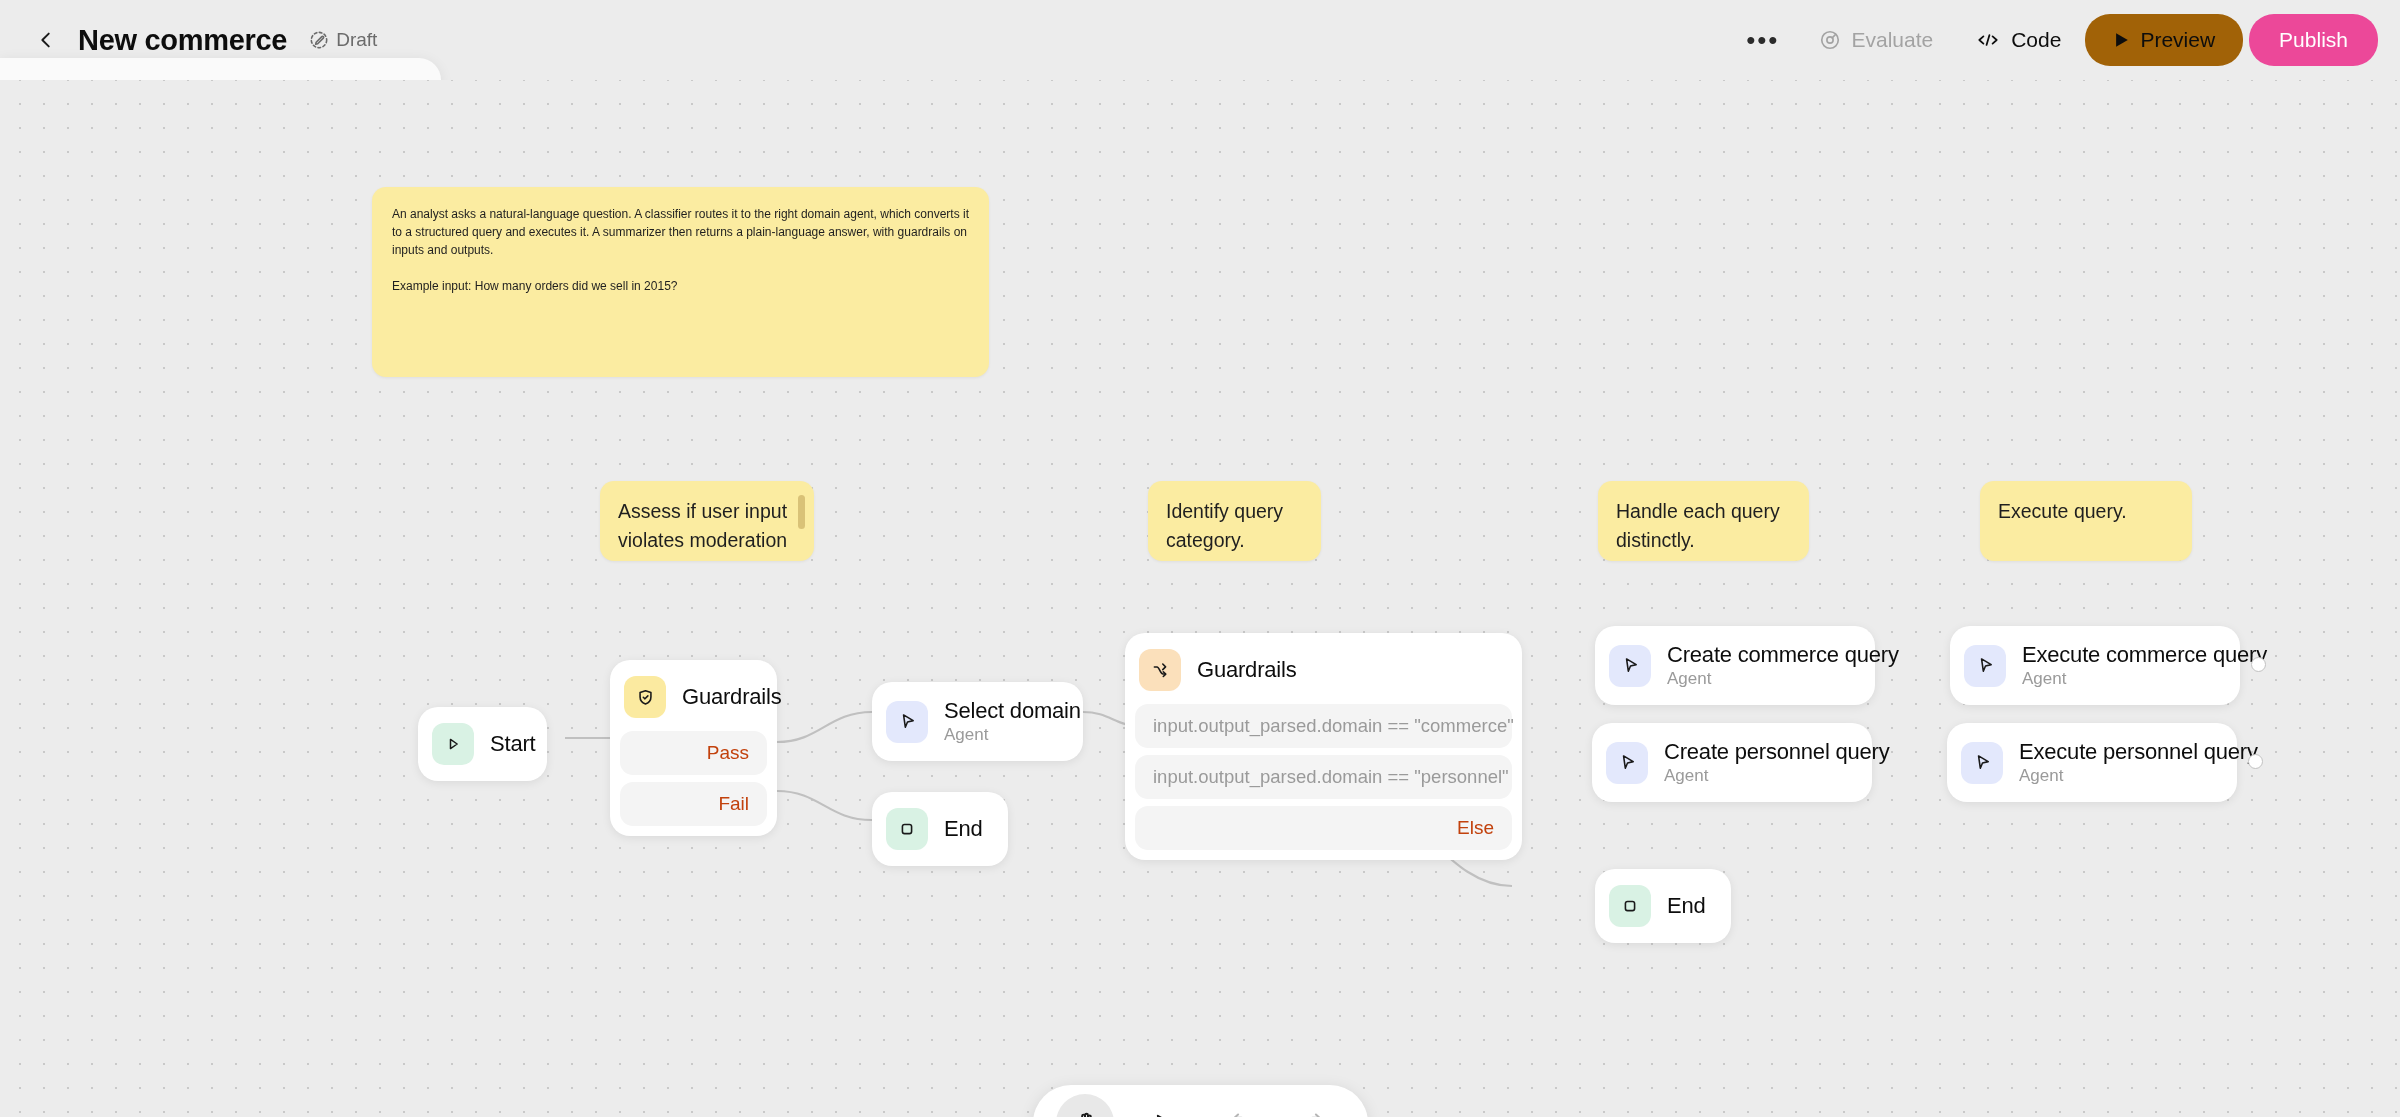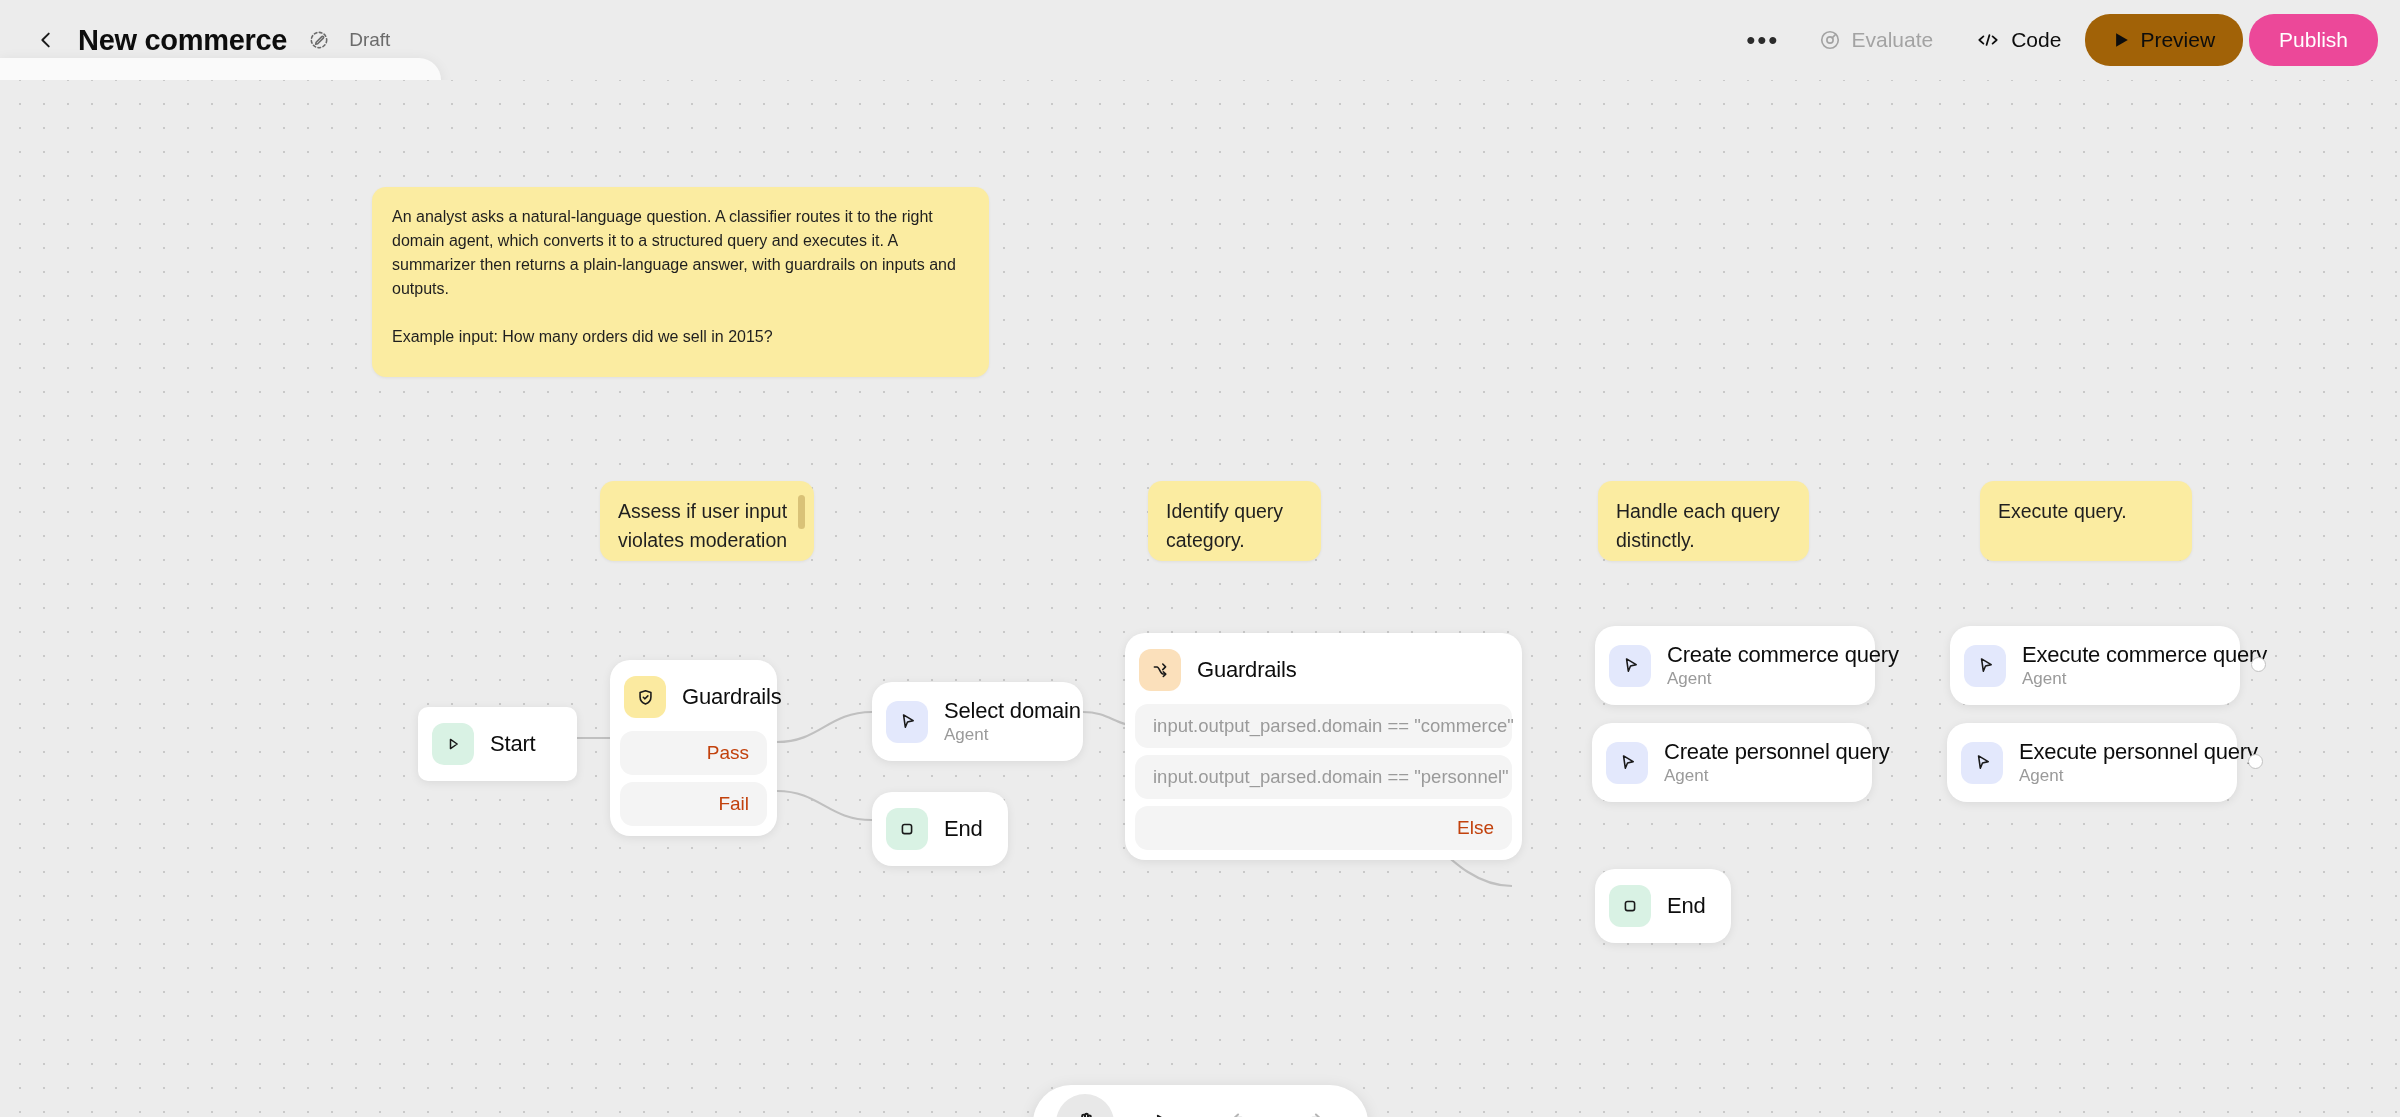--- a/index.html
+++ b/index.html
@@ -19,21 +19,21 @@
   #header-left { display: flex; align-items: center; padding-left: 26px; gap: 0; }
   .back-btn {
     width: 40px; height: 40px; display: flex; align-items: center; justify-content: center;
     cursor: pointer; color: #1a1a1a;
   }
   .wf-title {
     font-size: 29px; font-weight: 700; color: #0d0d0d; margin-left: 12px;
     letter-spacing: -0.3px; white-space: nowrap;
   }
   .draft-chip {
-    display: flex; align-items: center; gap: 20px; margin-left: 22px;
+    display: flex; align-items: center; gap: 7px; margin-left: 22px;
     color: #6b6b6b; font-size: 19px; cursor: pointer;
   }
   #header-right {
     margin-left: auto; display: flex; align-items: center; gap: 6px; padding-right: 22px;
   }
   .hdr-btn {
     display: flex; align-items: center; gap: 10px;
     height: 50px; padding: 0 18px; border-radius: 25px;
     font-size: 21px; color: #0d0d0d; cursor: pointer; white-space: nowrap;
     background: transparent; border: none;
@@ -75,21 +75,21 @@
     overflow: hidden;
   }
   #edges { position: absolute; left: 0; top: 0; width: 2400px; height: 1037px; pointer-events: none; }
 
   
   .note {
     position: absolute; background: #fbeca1; border-radius: 14px;
     padding: 16px 18px; color: #1f1f1f; font-size: 19.5px; line-height: 1.48;
     box-shadow: 0 1px 3px rgba(0,0,0,0.06);
   }
-  .note.big { font-size: 16px; line-height: 1.5; padding: 18px 20px; }
+  .note.big { font-size: 12px; line-height: 1.5; padding: 18px 20px; }
   .note-scroll {
     position: absolute; right: 9px; top: 14px; width: 7px; height: 34px;
     background: #d9c277; border-radius: 4px;
   }
 
   
   .node {
     position: absolute; background: #ffffff; border-radius: 20px;
     box-shadow: 0 2px 10px rgba(0,0,0,0.08);
     padding: 10px;
@@ -302,21 +302,21 @@
     <span>Assess if user input violates moderation</span>
     <span class="note-scroll"></span>
   </div>
 
   <div class="note" style="left:1148px; top:401px; width:173px; height:80px;">Identify query category.</div>
 
   <div class="note" style="left:1598px; top:401px; width:211px; height:80px;">Handle each query distinctly.</div>
 
   <div class="note" style="left:1980px; top:401px; width:212px; height:80px;">Execute query.</div>
 
-  <div class="node" style="left:418px; top:627px; width:159px;border-radius:10px;">
+  <div class="node" style="left:418px; top:627px; width:129px;">
     <div class="node-head">
       <span class="node-ico" style="background:#d9f2e4">
         <svg width="20" height="20" viewBox="0 0 24 24" fill="none" stroke="#1a1a1a" stroke-width="1.8" stroke-linejoin="round">
             <polygon points="9,6.5 17,12 9,17.5"></polygon>
           </svg>
       </span>
       <span class="node-txt">
         <span class="node-title">Start</span>
       </span>
     </div>

